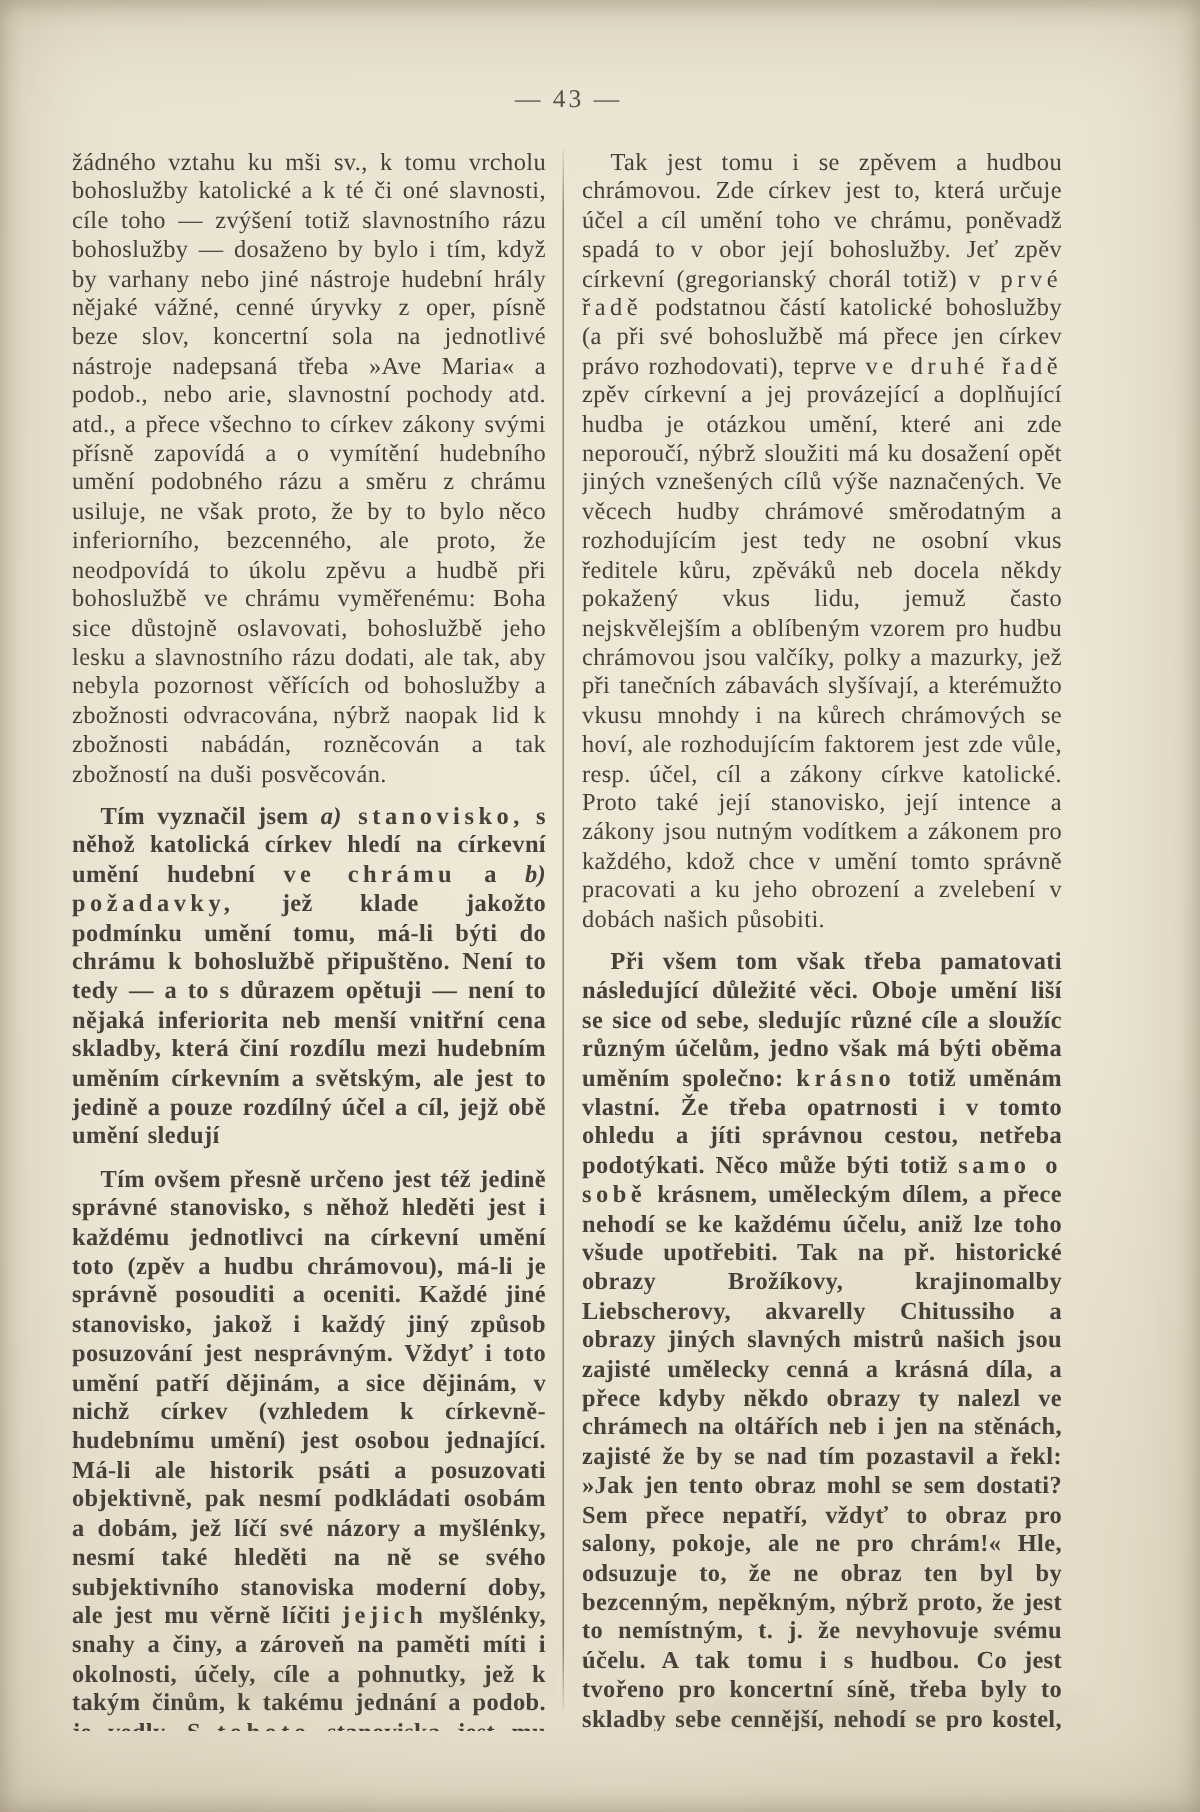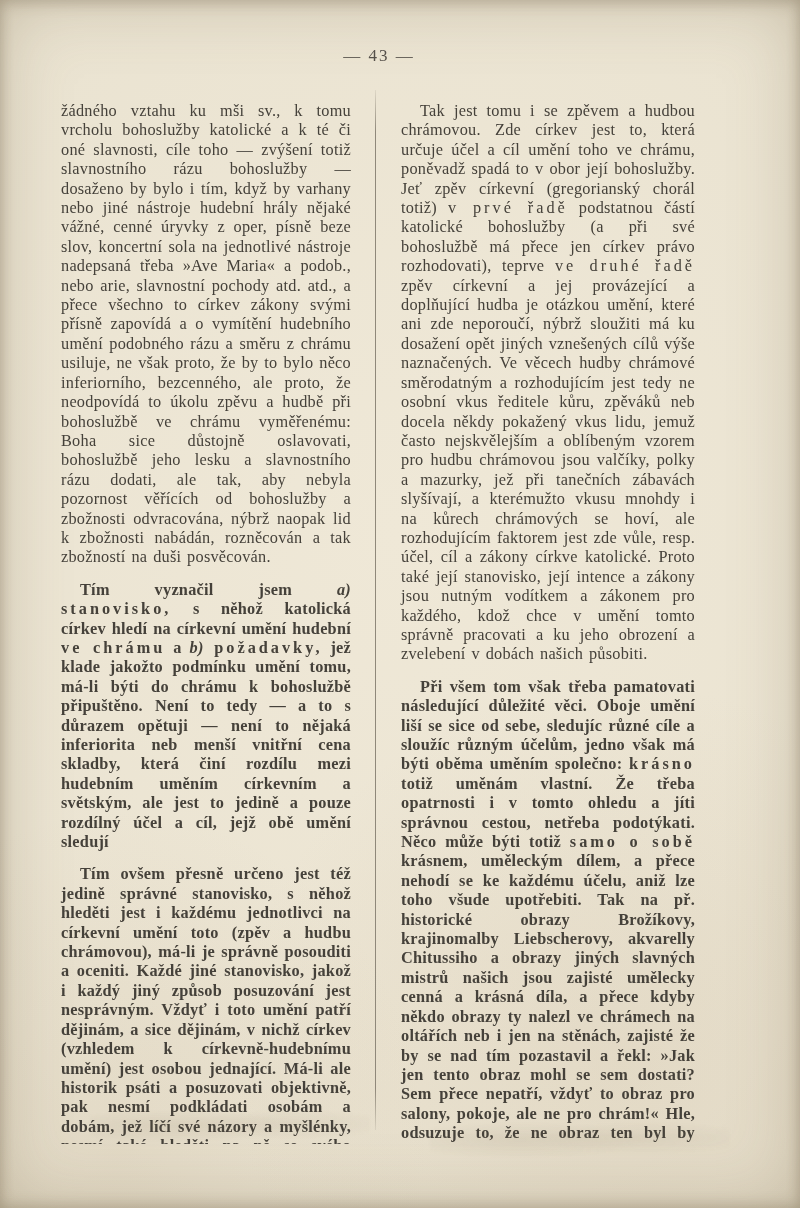--- a/index.html
+++ b/index.html
@@ -29,21 +29,21 @@
       radial-gradient(55% 40% at 15% 95%, rgba(185,165,135,0.15) 0%, rgba(185,165,135,0) 70%),
       radial-gradient(125% 105% at 50% 44%, #efe8d7 0%, #eae3d1 55%, #e2dac6 82%, #d6cdb6 98%, #cdc3aa 100%);
     box-shadow:
       inset 0 0 70px rgba(110, 92, 62, 0.28),
       inset 0 4px 14px rgba(90, 75, 50, 0.22),
       inset 0 -4px 14px rgba(90, 75, 50, 0.18);
   }
   .content {
     position: absolute;
     left: 48px;
-    top: 46px;
+    top: 56px;
     width: 662px;
   }
   .page-number {
     text-align: center;
     font-size: 17px;
     letter-spacing: 2px;
     color: #55504a;
     margin-bottom: 22px;
   }
   .columns {
@@ -70,21 +70,21 @@
     flex: 0 0 1px;
     width: 1px;
     margin: 2px 12px 14px 11px;
     background: linear-gradient(to bottom,
       rgba(143,136,122,0.15) 0%,
       var(--divider) 4%,
       var(--divider) 96%,
       rgba(143,136,122,0.15) 100%);
   }
   .column p {
-    margin: 13px;
+    margin: 0;
   }
   .column p + p {
     margin-top: 9px;
     font-weight: bold;
   }
   .column p.indent {
     text-indent: 19px;
   }
   .seg-spaced {
     letter-spacing: 3px;

